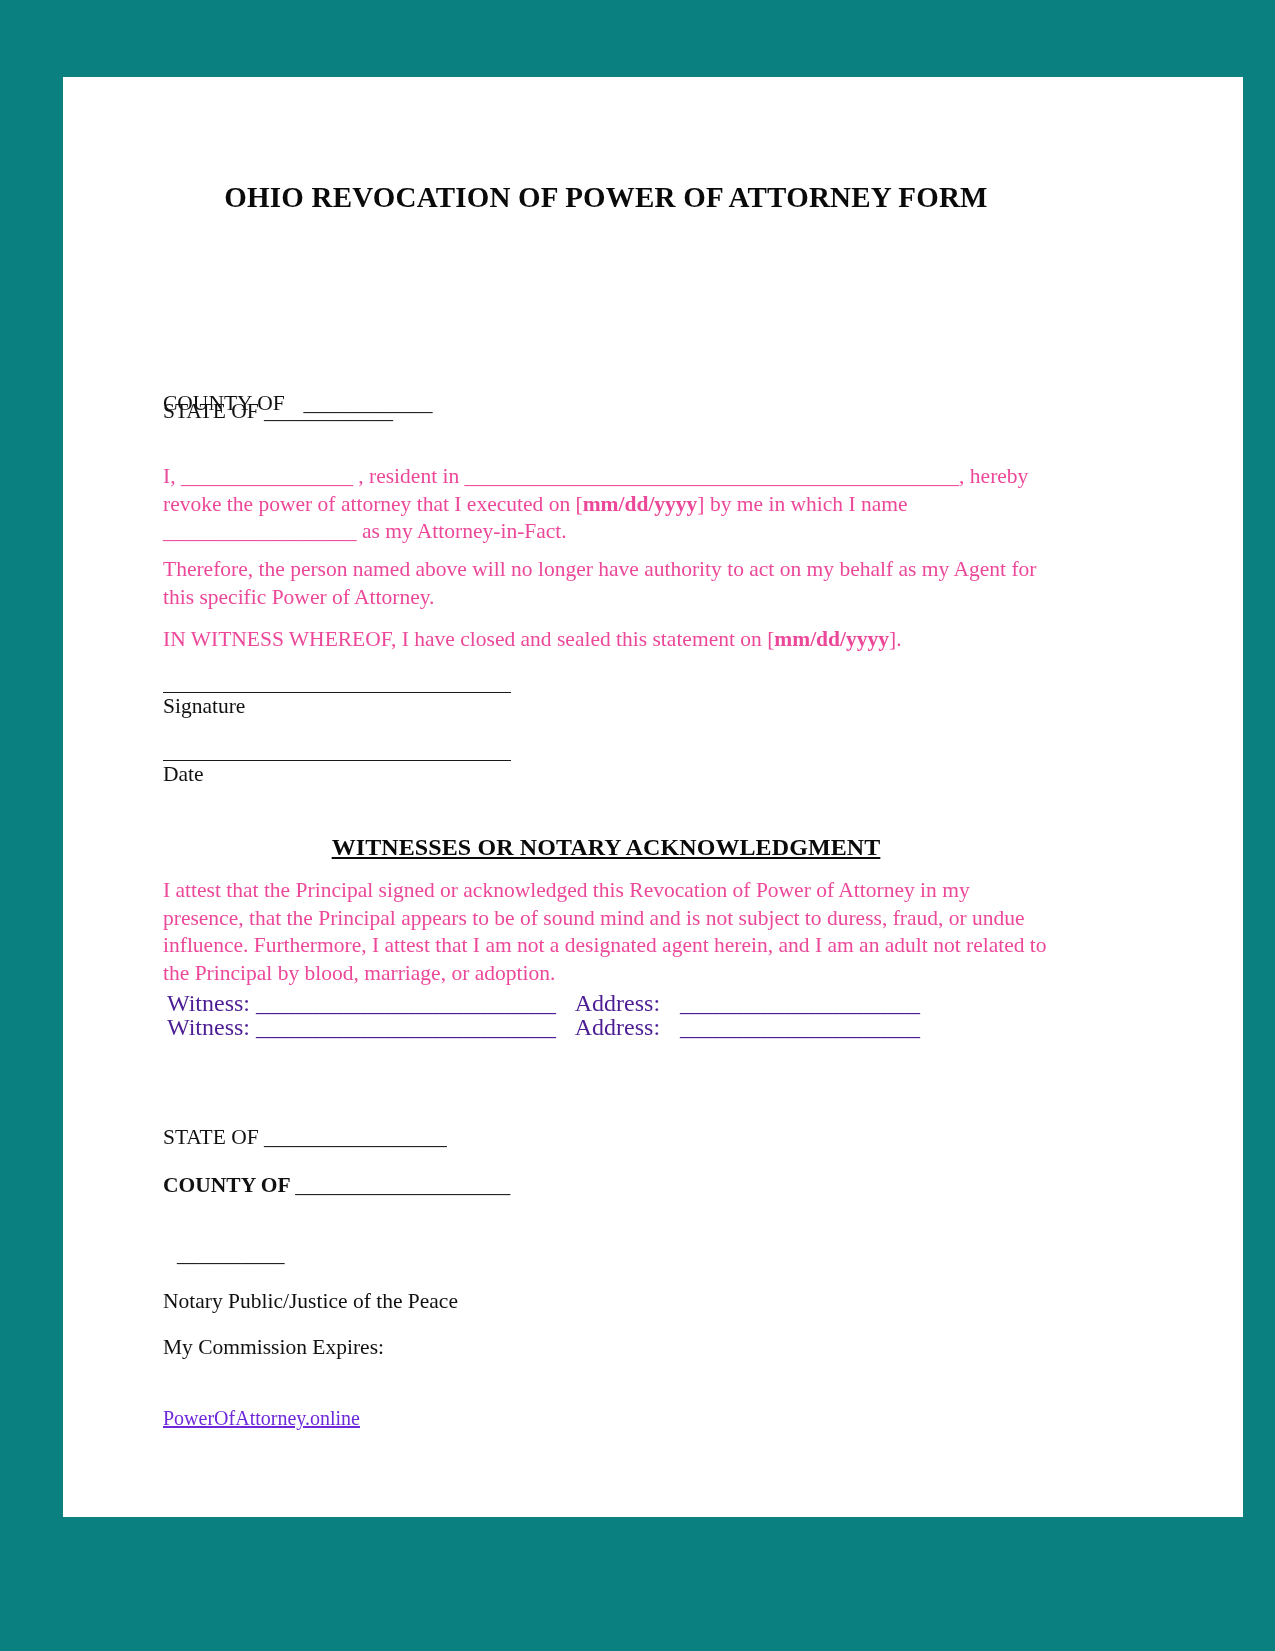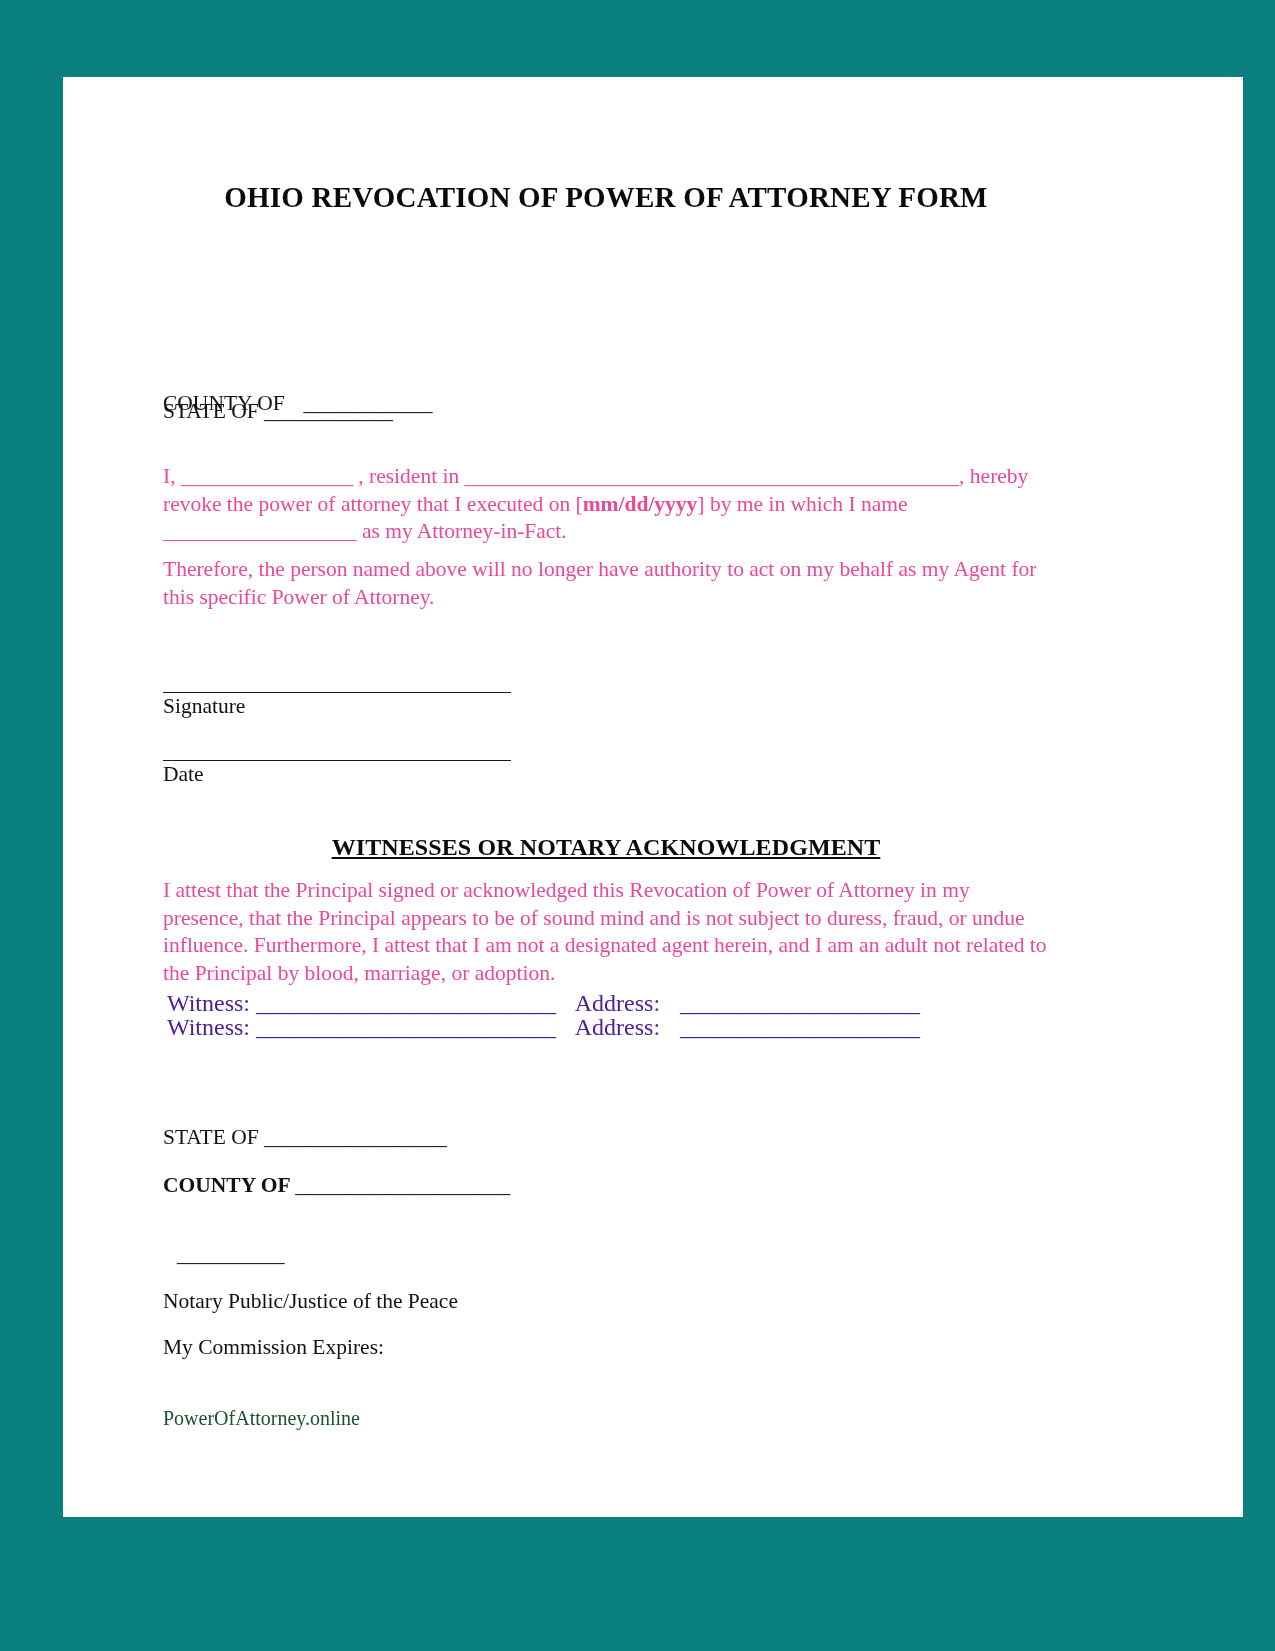--- a/index.html
+++ b/index.html
@@ -81,21 +81,22 @@
     font-size: 24px;
     line-height: 1.14;
     color: #4c1d95;
     white-space: nowrap;
   }
   .lbl-gap { display: inline-block; width: 8px; }
   .footer-link {
     position: absolute;
     left: 2px;
     font-size: 20px;
-    color: #14532d;
+    color: #6d28d9;
+    text-decoration: underline;
     cursor: pointer;
   }
 </style>
 </head>
 <body>
 
 <div class="page-frame">
   <div class="page-inner">
 
     <div class="doc-title">OHIO REVOCATION OF POWER OF ATTORNEY FORM</div>
@@ -115,20 +116,23 @@
       <span>________________</span>
       <span>, resident in</span>
       <span>______________________________________________</span><span>, hereby revoke the power of attorney that I executed on [</span><span class="bold">mm/dd/yyyy</span><span>] by me in which I name</span>
       <br>
       <span>__________________</span>
       <span>as my Attorney-in-Fact.</span>
     </div>
 
     <div class="para" style="top:479px;">Therefore, the person named above will no longer have authority to act on my behalf as my Agent for this specific Power of Attorney.</div>
 
+    <div class="para" style="top:549px;">
+      <span>IN WITNESS WHEREOF, I have closed and sealed this statement on [</span><span class="bold">mm/dd/yyyy</span><span>].</span>
+    </div>
 
     <div class="sig-rule" style="top:615px;"></div>
     <div class="blk" style="top:617px;">Signature</div>
 
     <div class="sig-rule" style="top:683px;"></div>
     <div class="blk" style="top:685px;">Date</div>
 
     <div class="center-head" style="top:757px;text-decoration:underline;">WITNESSES OR NOTARY ACKNOWLEDGMENT</div>
 
     <div class="para" style="top:800px; width:886px;">I attest that the Principal signed or acknowledged this Revocation of Power of Attorney in my presence, that the Principal appears to be of sound mind and is not subject to duress, fraud, or undue influence. Furthermore, I attest that I am not a designated agent herein, and I am an adult not related to the Principal by blood, marriage, or adoption.</div>

